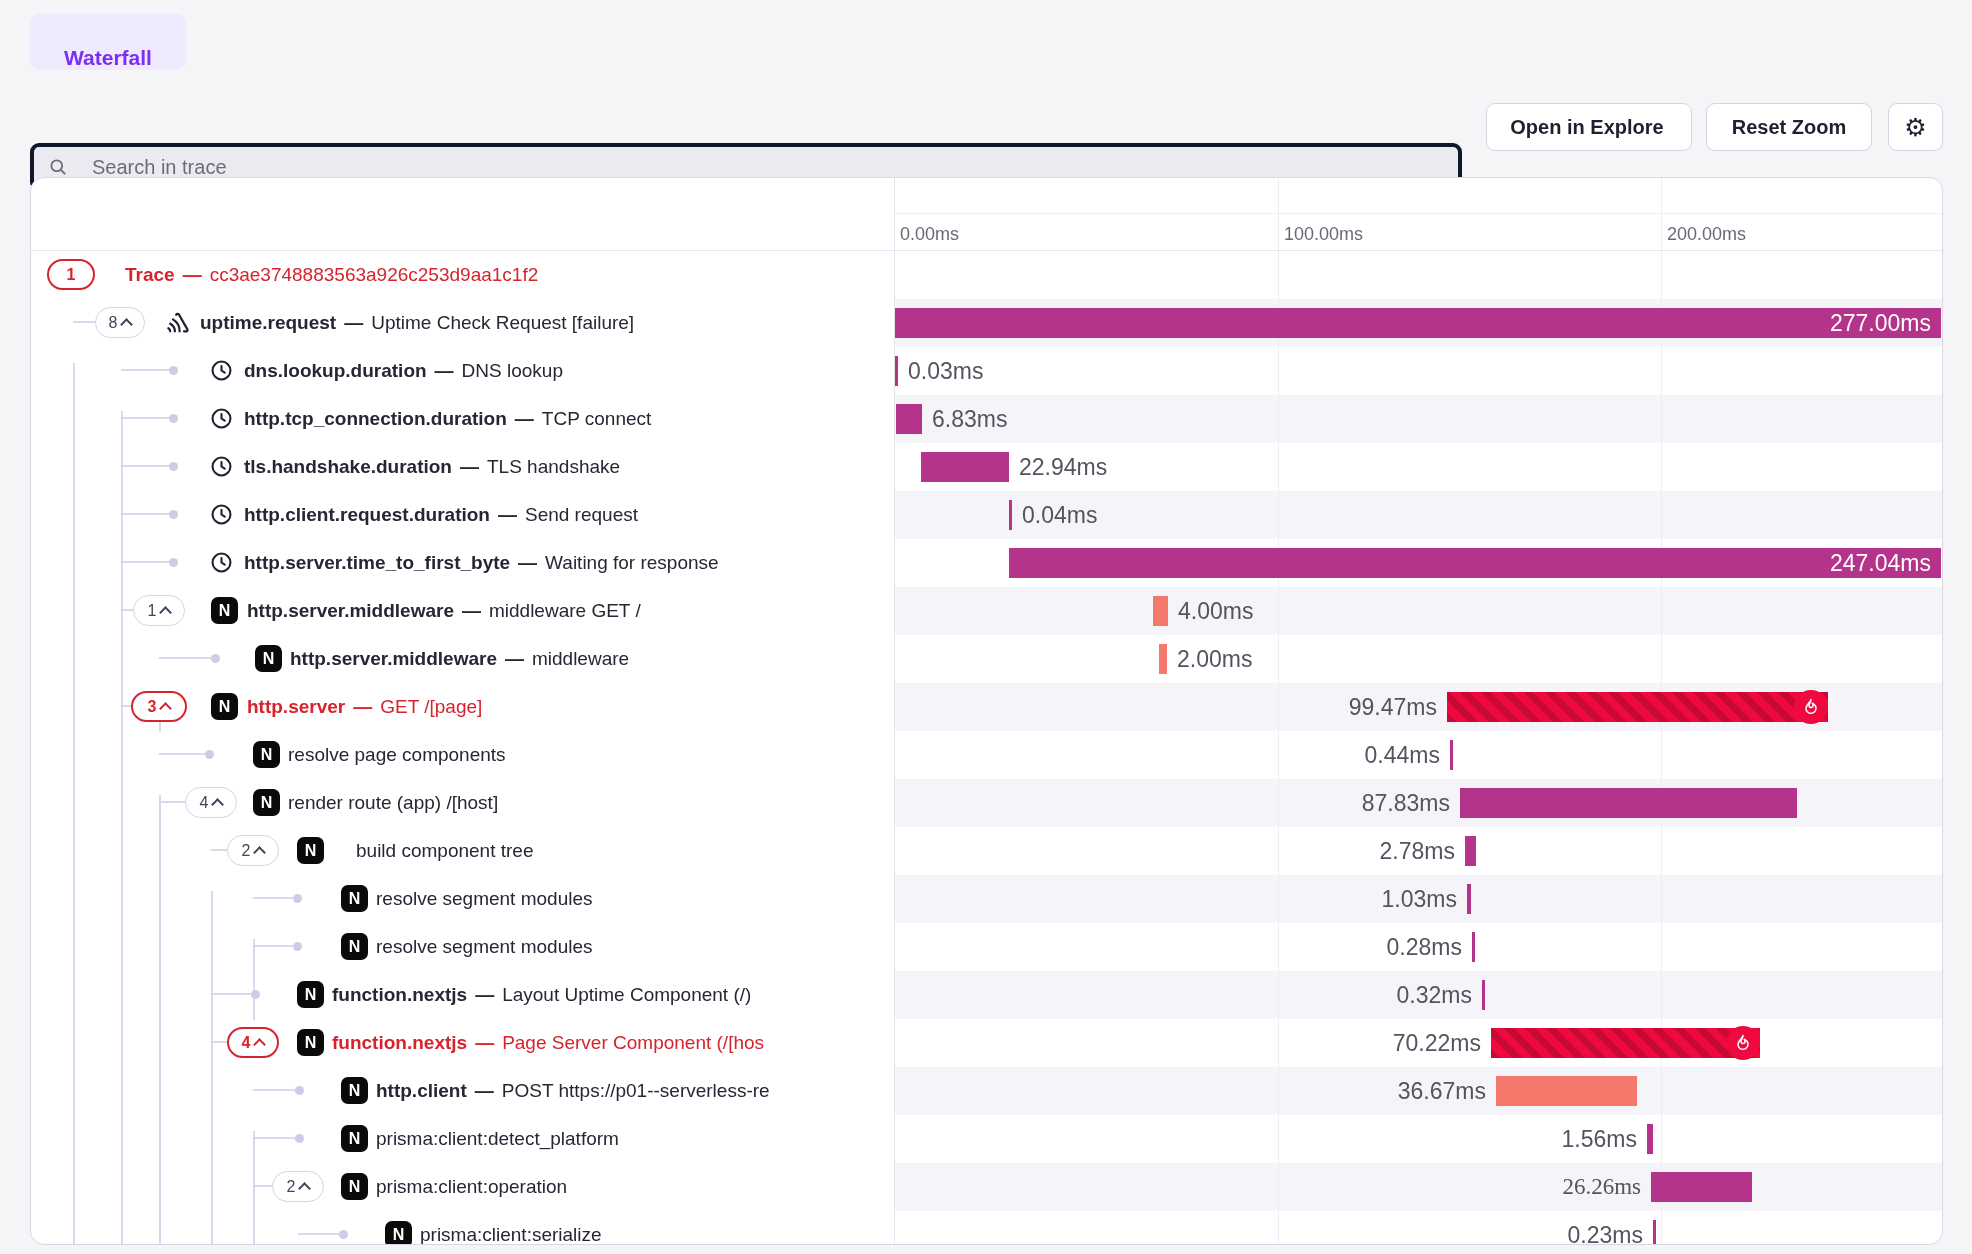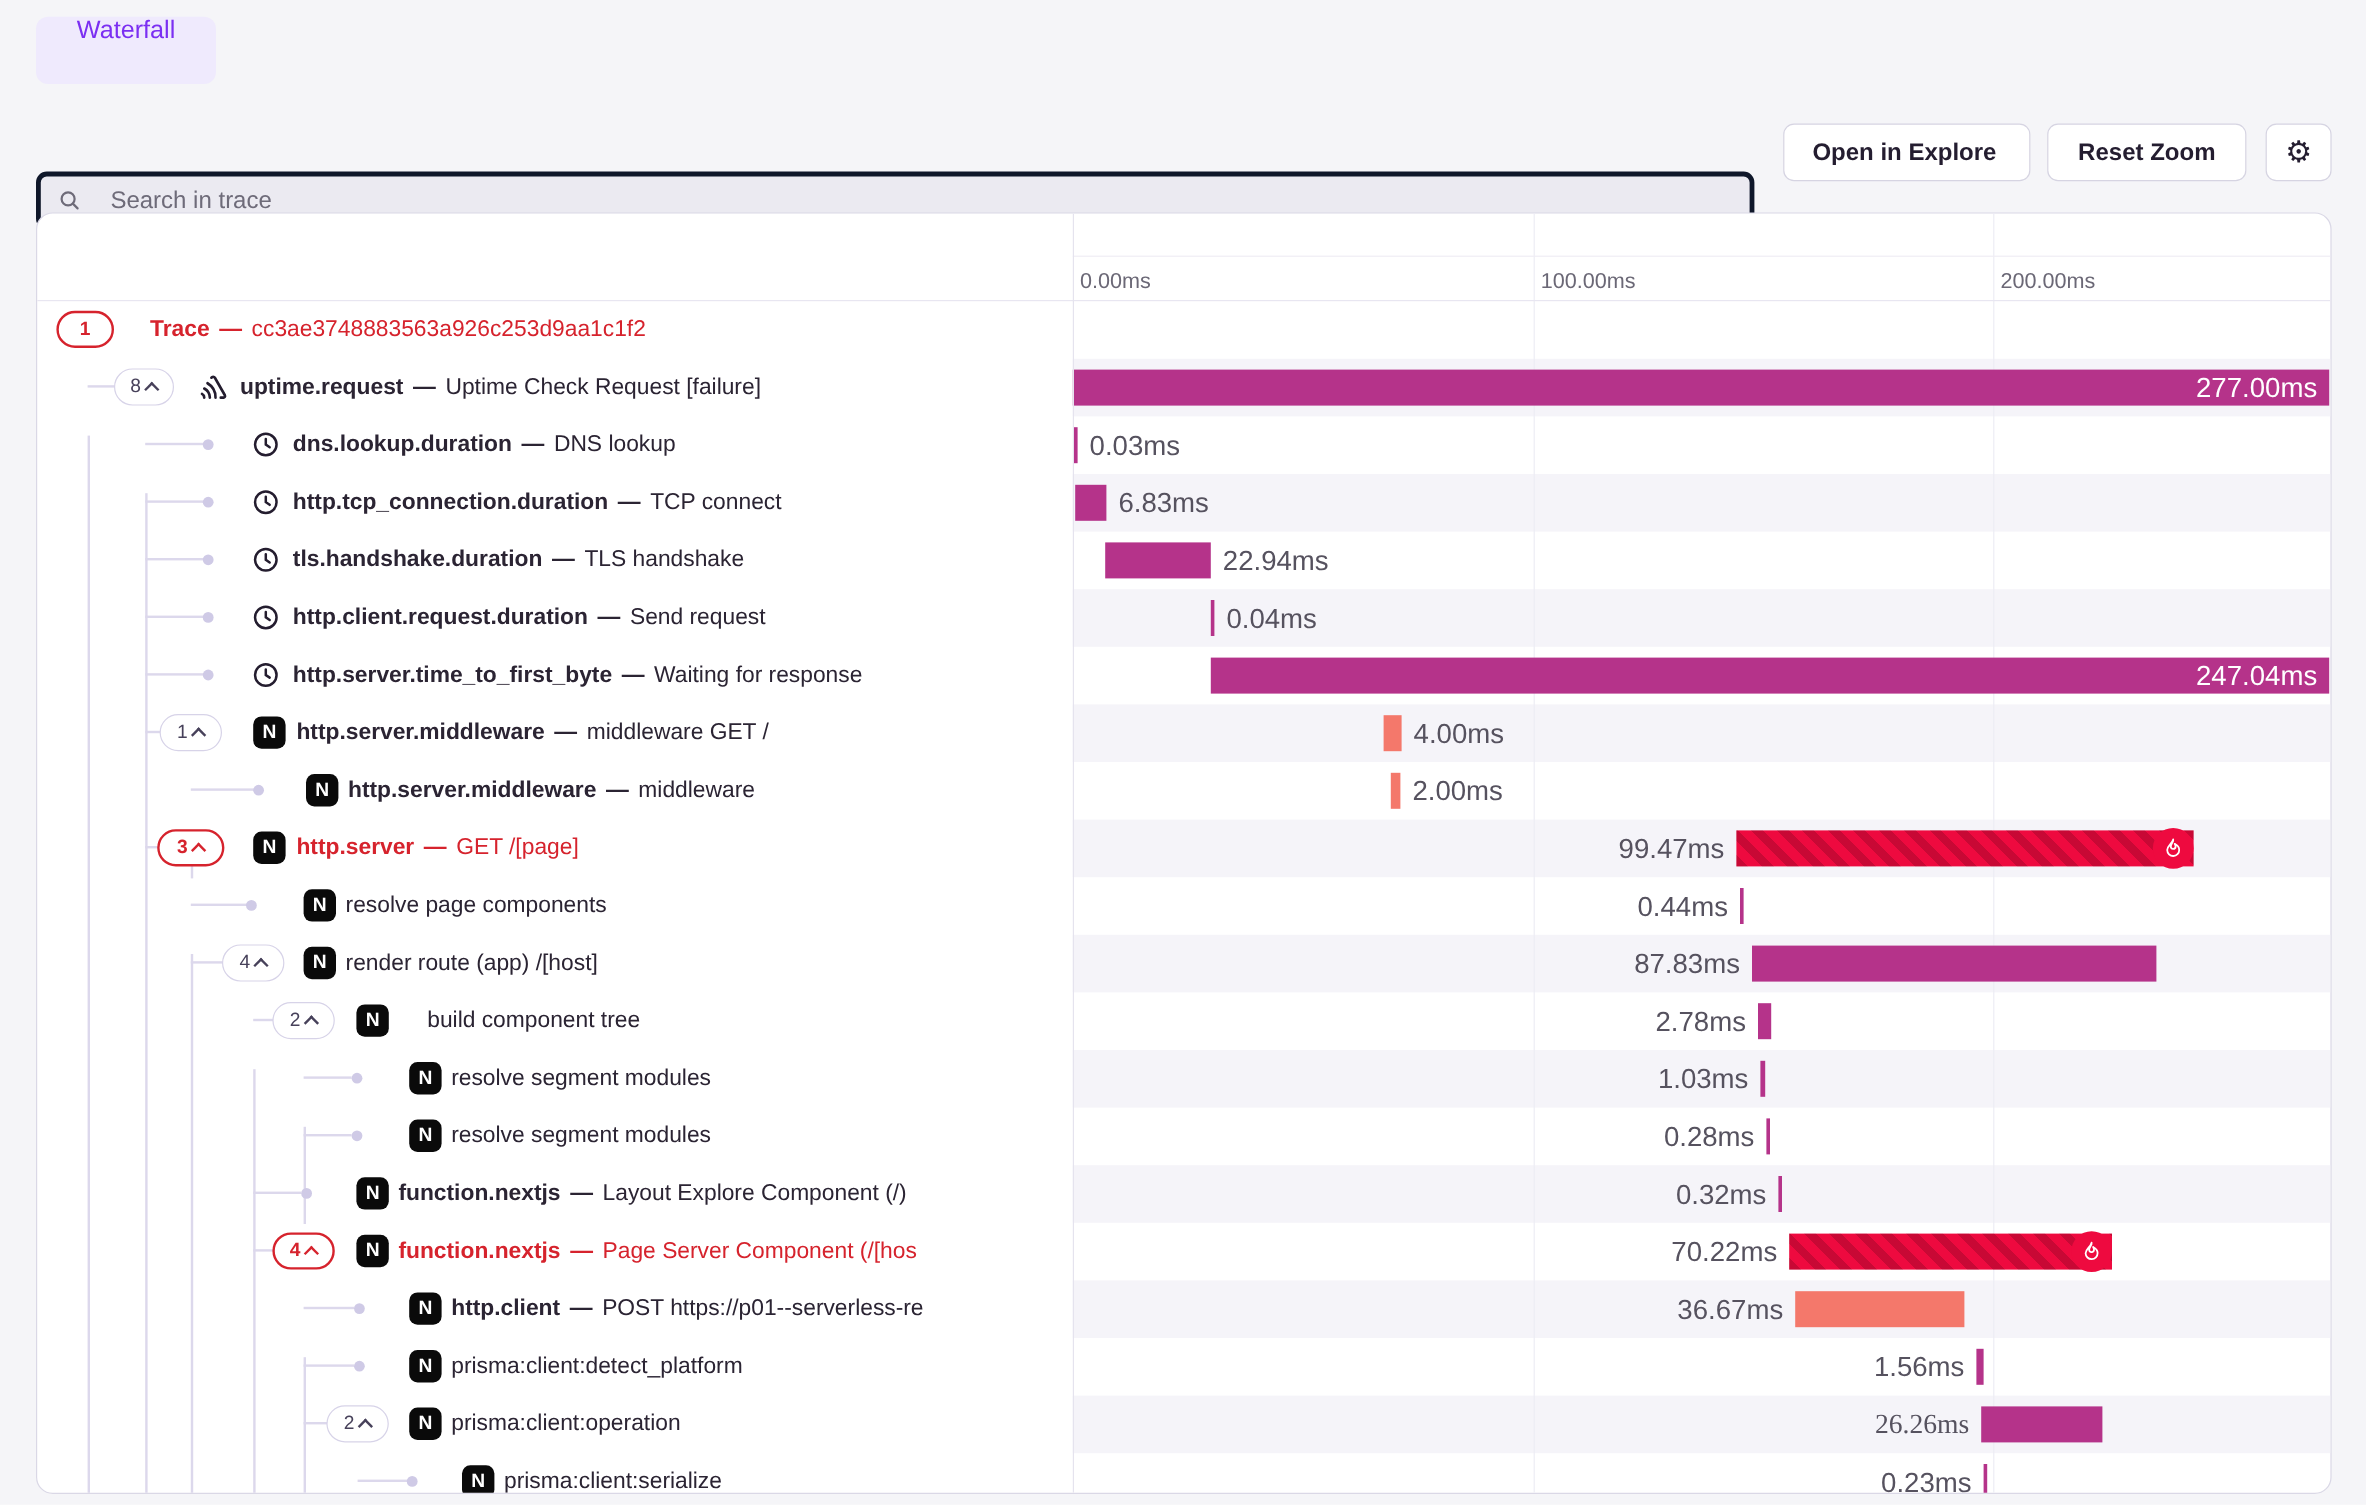--- a/index.html
+++ b/index.html
@@ -4,22 +4,22 @@
 <style>
   html,body{margin:0;padding:0;}
   body{
     width:1972px;height:1254px;position:relative;overflow:hidden;
     background:#f5f5f8;font-family:"Liberation Sans",sans-serif;
     -webkit-font-smoothing:antialiased;
   }
   
   .tab{
     position:absolute;left:30px;top:14px;height:56px;padding:0 34px;
-    background:#efeafd;border-radius:10px;display:flex;align-items:flex-start;
-    color:#7b2ff2;font-size:21px;font-weight:400;
+    background:#efeafd;border-radius:10px;display:flex;align-items:flex-end;
+    color:#7b2ff2;font-size:21px;font-weight:700;
   }
   
   .toolbar{position:absolute;left:30px;top:103px;right:30px;height:50px;}
   .search{
     position:absolute;left:0;top:0;width:1432px;height:48px;box-sizing:border-box;
     background:#ebeaf1;border:4px solid #0f172a;border-radius:9px;
     display:flex;align-items:center;padding:0 14px;gap:22px;margin-top:40px;
   }
   .search input{
     border:none;outline:none;background:transparent;flex:1;
@@ -379,21 +379,21 @@
         <div class="barlabel leftal" style="left: 1231px;">0.28ms</div>
       </div>
       <div class="row" style="top: 720px;">
         <div class="rowleft">
           <div class="stub" style="left: 180px; width: 40px;"></div>
           <div class="dot" style="left: 220px;"></div>
           <div class="nicon" style="left: 266px;">N</div>
           <div class="rowtext" style="left: 301px;">
             <span class="nm">function.nextjs</span>
             <span class="dash">—</span>
-            <span class="desc">Layout Explore Component (/)</span>
+            <span class="desc">Layout Uptime Component (/)</span>
           </div>
         </div>
         <div class="bar" style="left: 1451px; width: 3px; background-color: rgb(181, 51, 138);"></div>
         <div class="barlabel leftal" style="left: 1241px;">0.32ms</div>
       </div>
       <div class="row err" style="top: 768px;">
         <div class="rowleft">
           <div class="stub" style="left: 180px; width: 18px;"></div>
           <div class="pill err" style="left: 196px; min-width: 52px; padding: 0px 8px;">
             <span>4</span>

